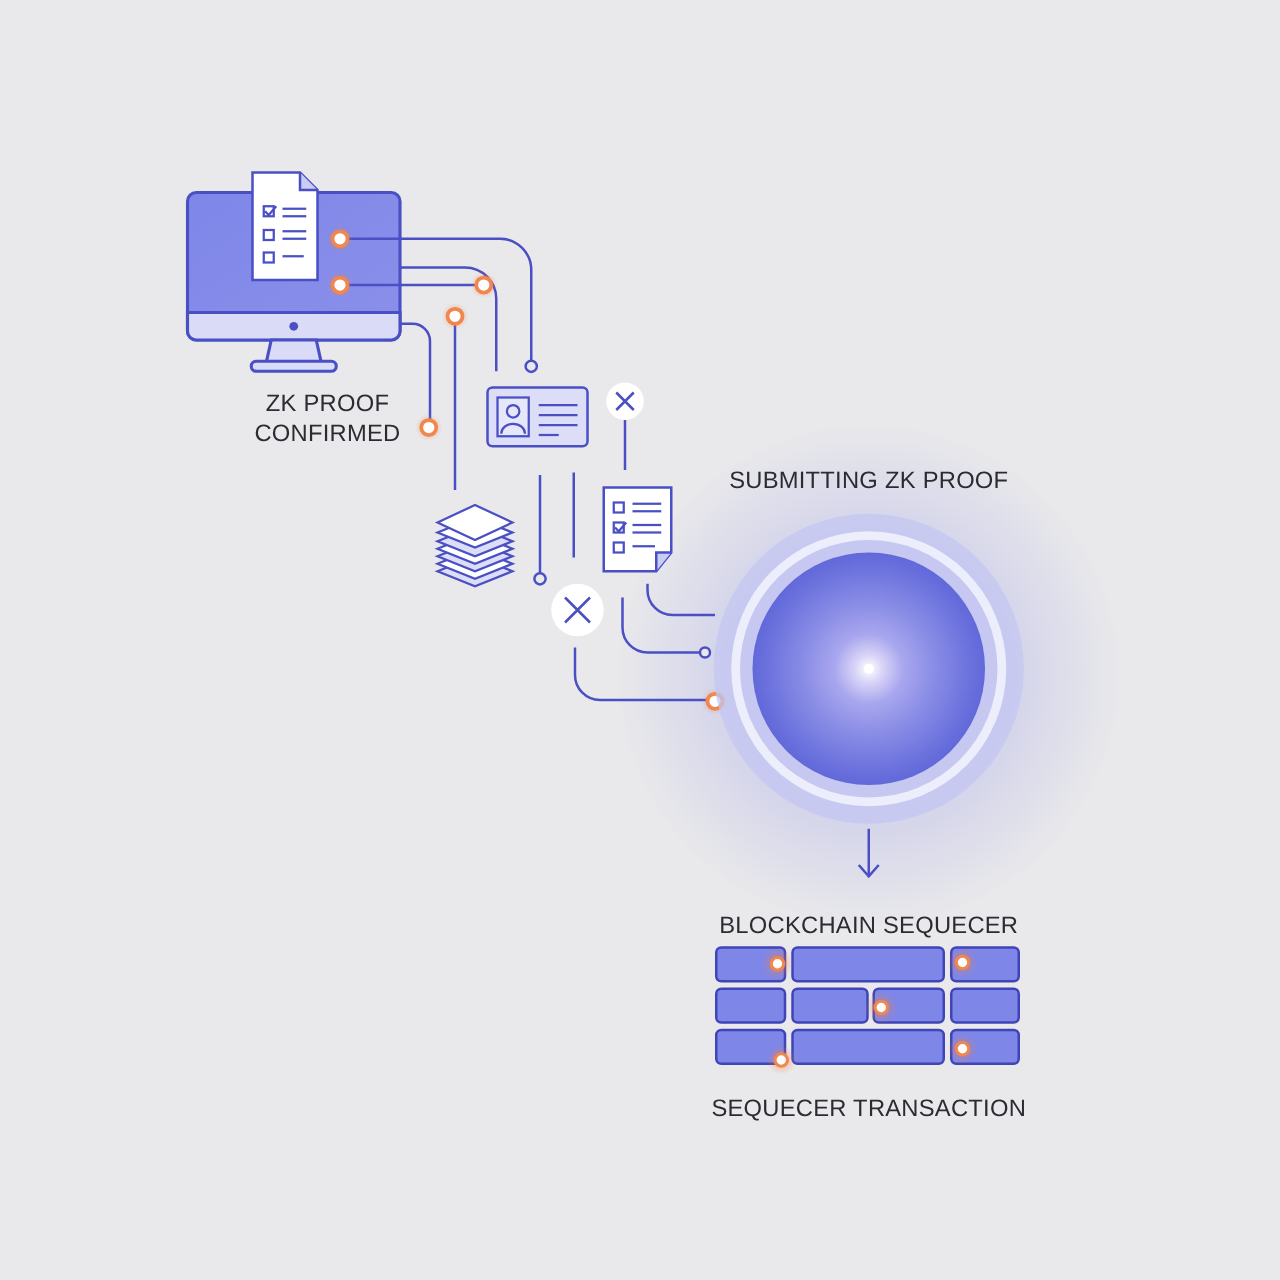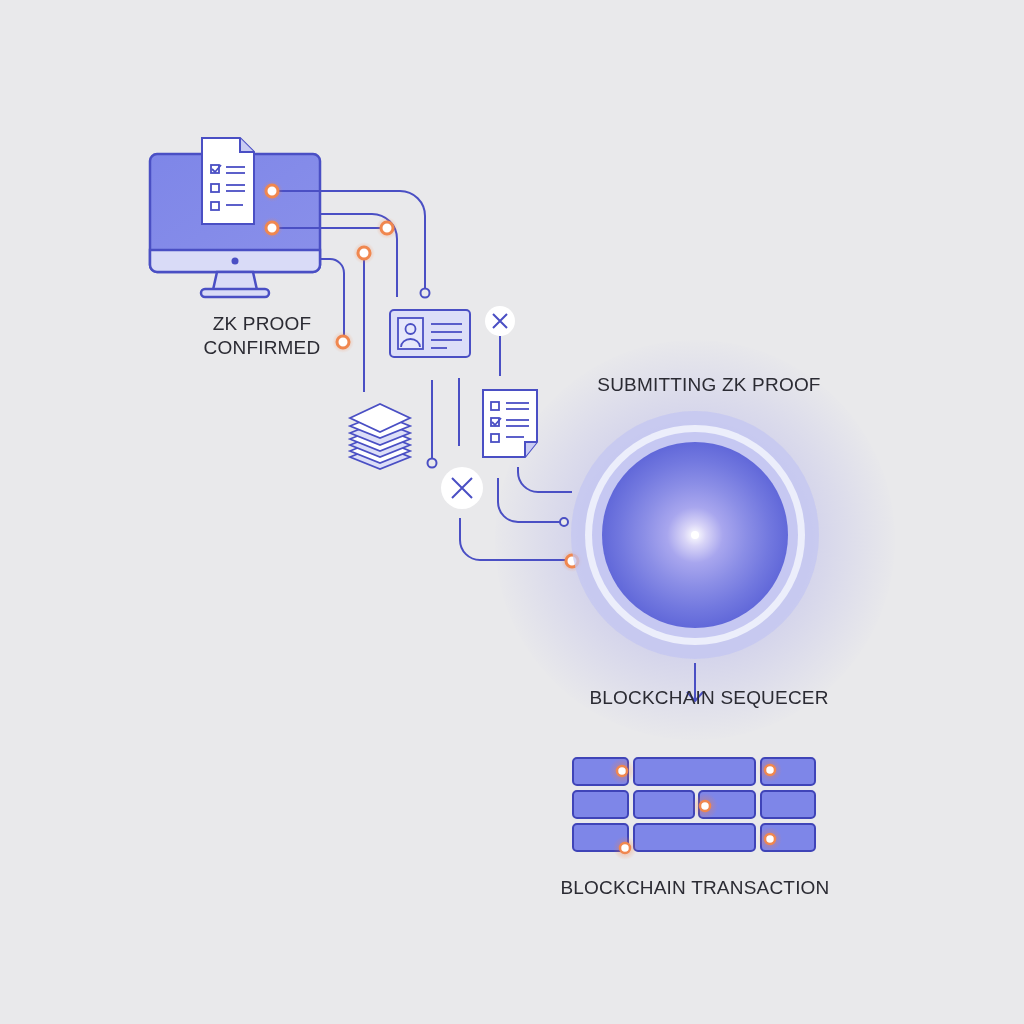--- a/index.html
+++ b/index.html
@@ -200,15 +200,15 @@
         <circle cx="770" cy="839" r="12" fill="url(#dotglow)"></circle>
         <circle cx="770" cy="839" r="5" fill="#ffffff" stroke="#f0874f" stroke-width="2.5"></circle>
       </g>
   </g>
 </svg>
 
 <div class="label" style="left:180px; top:312px; width:120px;margin-left:22px;">
   <div>ZK PROOF</div>
   <div>CONFIRMED</div>
 </div>
-<div class="label" style="left:584px; top:373px; width:250px;">SUBMITTING ZK PROOF</div>
-<div class="label" style="left:570px; top:686px; width:250px;margin-left:14px;">BLOCKCHAIN SEQUECER</div>
-<div class="label" style="left:555px; top:876px; width:280px;">BLOCKCHAIN TRANSACTION</div>
+<div class="label" style="left:570px; top:373px; width:250px;">SUBMITTING ZK PROOF</div>
+<div class="label" style="left:570px; top:729px; width:250px;">BLOCKCHAIN SEQUECER</div>
+<div class="label" style="left:555px; top:876px; width:280px;">SEQUECER TRANSACTION</div>
 
 </body></html>

